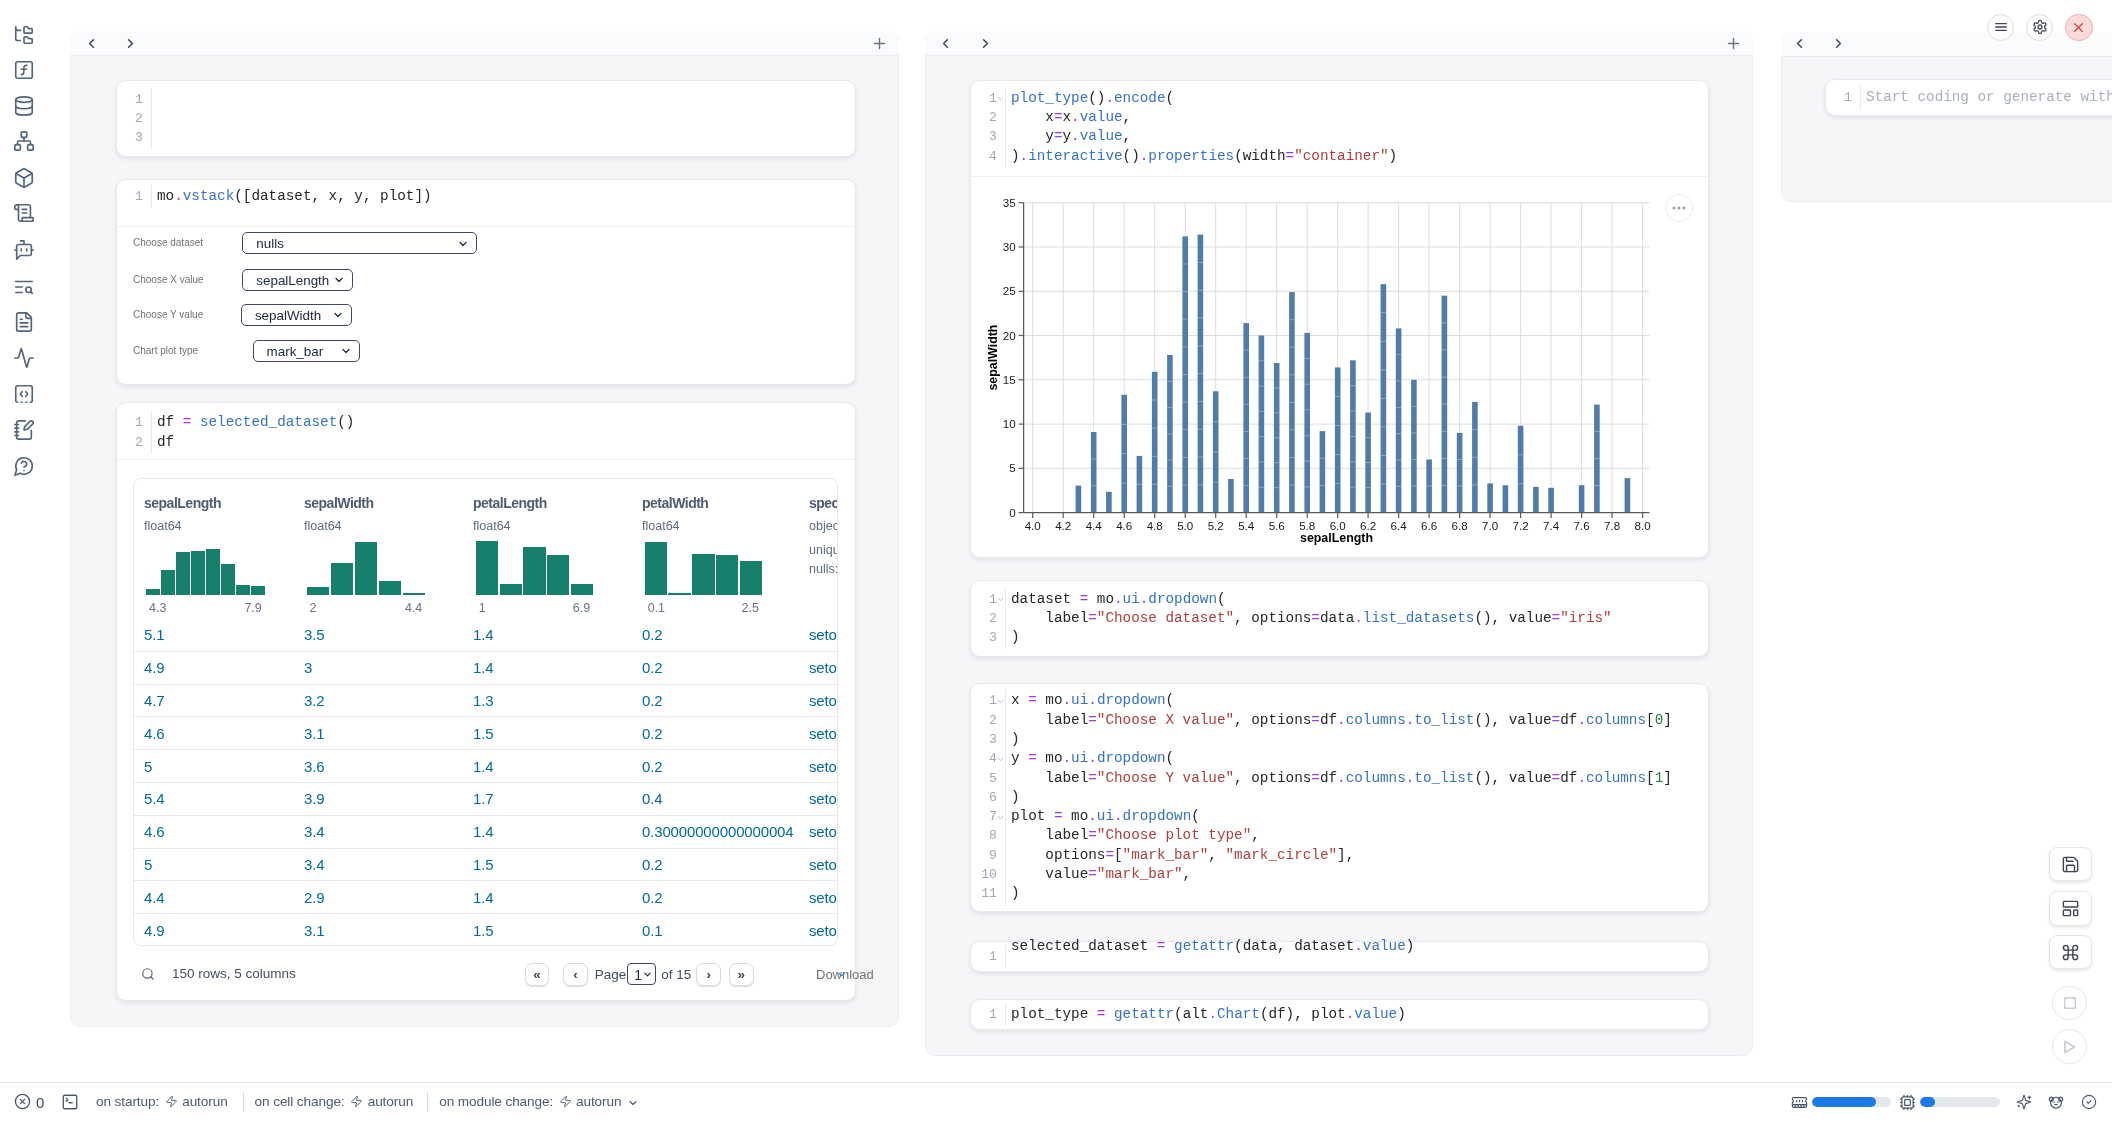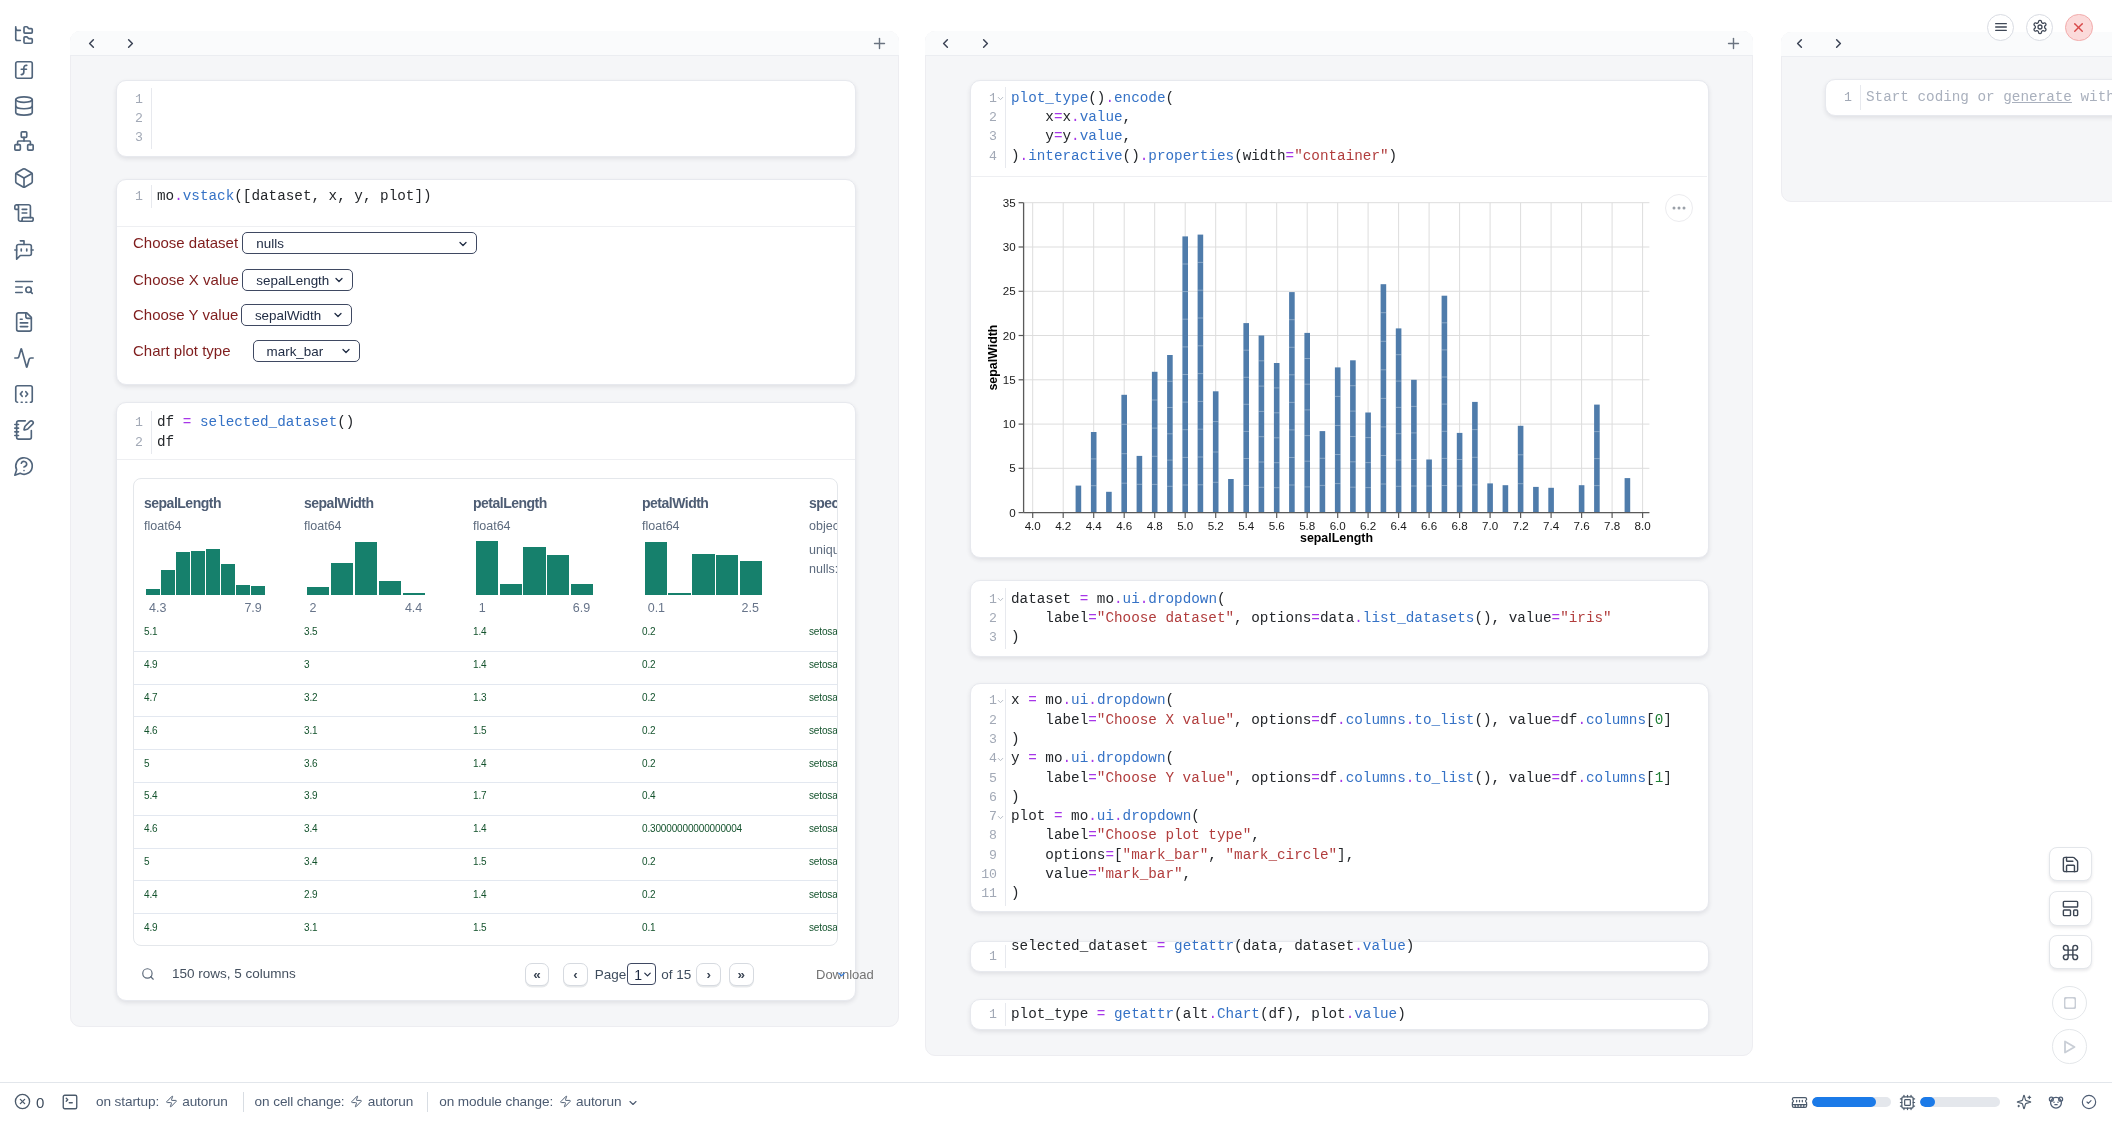--- a/index.html
+++ b/index.html
@@ -5,27 +5,27 @@
 #app{position:relative;width:2112px;height:1122px;overflow:hidden;background:#fff}
 .abs{position:absolute}
 .panel{position:absolute;background:#f5f6f8;border:1px solid #ededf1;border-radius:10px}
 .phead{position:absolute;left:0;top:0;right:0;height:25px;background:#fafbfc;border-bottom:1px solid #ebedf1;border-radius:10px 10px 0 0}
 .cell{position:absolute;background:#fff;border:1px solid #e7e9ee;border-radius:10px;box-shadow:0 2px 4px rgba(35,42,60,.10)}
 pre{font-family:"Liberation Mono",monospace;font-size:14.3px;line-height:19.3px;white-space:pre;color:#24272b}
 .nums{position:absolute;text-align:right;color:#a2a9b6;font-size:13.2px}
 .gline{position:absolute;width:1px;background:#e7e9ee}
 .k{color:#8d27b0}.o{color:#a736e8}.f{color:#3572c6}.s{color:#b13d3d}.n{color:#1e7e34}
 .divh{position:absolute;height:1px;background:#eeeff2;left:1px;right:1px}
-.uilabel{position:absolute;font-size:15px;color:#7f1d1d}
+.uilabel{position:absolute;font-size:10px;color:#737373}
 .sel{position:absolute;border:1.3px solid #3f4962;border-radius:5px;background:#fff;color:#202c44;font-size:13.4px}
 .seltxt{position:absolute;top:50%;transform:translateY(-50%)}
 svg.ic{display:block}
 .hbar{position:absolute;background:#16806c}
 .trow{position:absolute;left:0;right:0;border-bottom:1px solid #e3e8f0}
-.tcell{position:absolute;font-size:10px;letter-spacing:-0.15px;color:#14532d}
+.tcell{position:absolute;font-size:15px;letter-spacing:-0.15px;color:#0369a1}
 .thname{position:absolute;font-weight:bold;font-size:14px;letter-spacing:-0.5px;color:#4e5d74}
 .thtype{position:absolute;font-size:12.5px;color:#5d6b7e}
 .rng{position:absolute;font-size:12.5px;color:#67748a}
 .pgbtn{position:absolute;background:#fff;border:1px solid #d6dae0;border-radius:7px;box-shadow:0 1.5px 0 rgba(60,70,90,.12);color:#3a4554;text-align:center}
 .sbtext{font-size:13.6px;color:#4c5b71;letter-spacing:-0.1px}
 .circbtn{position:absolute;border-radius:50%;background:#fff;border:1.4px solid #d9dce3;display:flex;align-items:center;justify-content:center}
 .sqbtn{position:absolute;background:#fff;border:1px solid #e3e6ea;border-radius:8px;box-shadow:0 2px 3px rgba(35,42,60,.10);display:flex;align-items:center;justify-content:center}
 </style></head><body>
 <div id="app">
 <div class="abs" style="left:12.5px;top:23.5px;width:22px;height:22px">
@@ -687,21 +687,21 @@
 <pre class="nums" style="left:972px;top:946.85px;width:25px;font-size:13.2px;line-height:19.3px">1</pre>
 <div class="gline" style="left:1004.5px;top:944.85px;height:23.3px"></div>
 <pre class="abs" style="left:1011px;top:937px">selected_dataset <span class="o">=</span> <span class="f">getattr</span>(data, dataset<span class="o">.</span><span class="f">value</span>)</pre>
 <div class="cell" style="left:970px;top:999px;width:739px;height:31px"></div>
 <pre class="nums" style="left:972px;top:1004.85px;width:25px;font-size:13.2px;line-height:19.3px">1</pre>
 <div class="gline" style="left:1004.5px;top:1002.85px;height:23.3px"></div>
 <pre class="abs" style="left:1011px;top:1004.85px">plot_type <span class="o">=</span> <span class="f">getattr</span>(alt<span class="o">.</span><span class="f">Chart</span>(df), plot<span class="o">.</span><span class="f">value</span>)</pre>
 <div class="cell" style="left:1825px;top:79px;width:360px;height:37px"></div>
 <pre class="nums" style="left:1827px;top:87.85px;width:25px;font-size:13.2px;line-height:19.3px">1</pre>
 <div class="gline" style="left:1859.5px;top:85px;height:25px"></div>
-<pre class="abs" style="left:1866px;top:87.85px;color:#a9b0bd">Start coding or <span style="text-decoration:underline">generate</span> with AI</pre>
+<pre class="abs" style="left:1866px;top:87.85px;color:#a9b0bd">Start coding or <span style="">generate</span> with AI</pre>
 <div class="circbtn" style="left:1987.1px;top:13.600000000000001px;width:27.4px;height:27.4px">
       <svg class="ic" width="16" height="16" viewBox="0 0 24 24" fill="none" stroke="#3f4756" stroke-width="2" stroke-linecap="round" stroke-linejoin="round">
         <path d="M4 7h16"></path>
         <path d="M4 12h16"></path>
         <path d="M4 17h16"></path>
       </svg>
     </div>
 <div class="circbtn" style="left:2026.0px;top:13.600000000000001px;width:27.4px;height:27.4px">
       <svg class="ic" width="16" height="16" viewBox="0 0 24 24" fill="none" stroke="#3f4756" stroke-width="1.9" stroke-linecap="round" stroke-linejoin="round">
         <path d="M12.22 2h-.44a2 2 0 0 0-2 2v.18a2 2 0 0 1-1 1.73l-.43.25a2 2 0 0 1-2 0l-.15-.08a2 2 0 0 0-2.73.73l-.22.38a2 2 0 0 0 .73 2.73l.15.1a2 2 0 0 1 1 1.72v.51a2 2 0 0 1-1 1.74l-.15.09a2 2 0 0 0-.73 2.73l.22.38a2 2 0 0 0 2.73.73l.15-.08a2 2 0 0 1 2 0l.43.25a2 2 0 0 1 1 1.73V20a2 2 0 0 0 2 2h.44a2 2 0 0 0 2-2v-.18a2 2 0 0 1 1-1.73l.43-.25a2 2 0 0 1 2 0l.15.08a2 2 0 0 0 2.73-.73l.22-.39a2 2 0 0 0-.73-2.73l-.15-.08a2 2 0 0 1-1-1.74v-.5a2 2 0 0 1 1-1.74l.15-.09a2 2 0 0 0 .73-2.73l-.22-.38a2 2 0 0 0-2.73-.73l-.15.08a2 2 0 0 1-2 0l-.43-.25a2 2 0 0 1-1-1.73V4a2 2 0 0 0-2-2z"></path>

